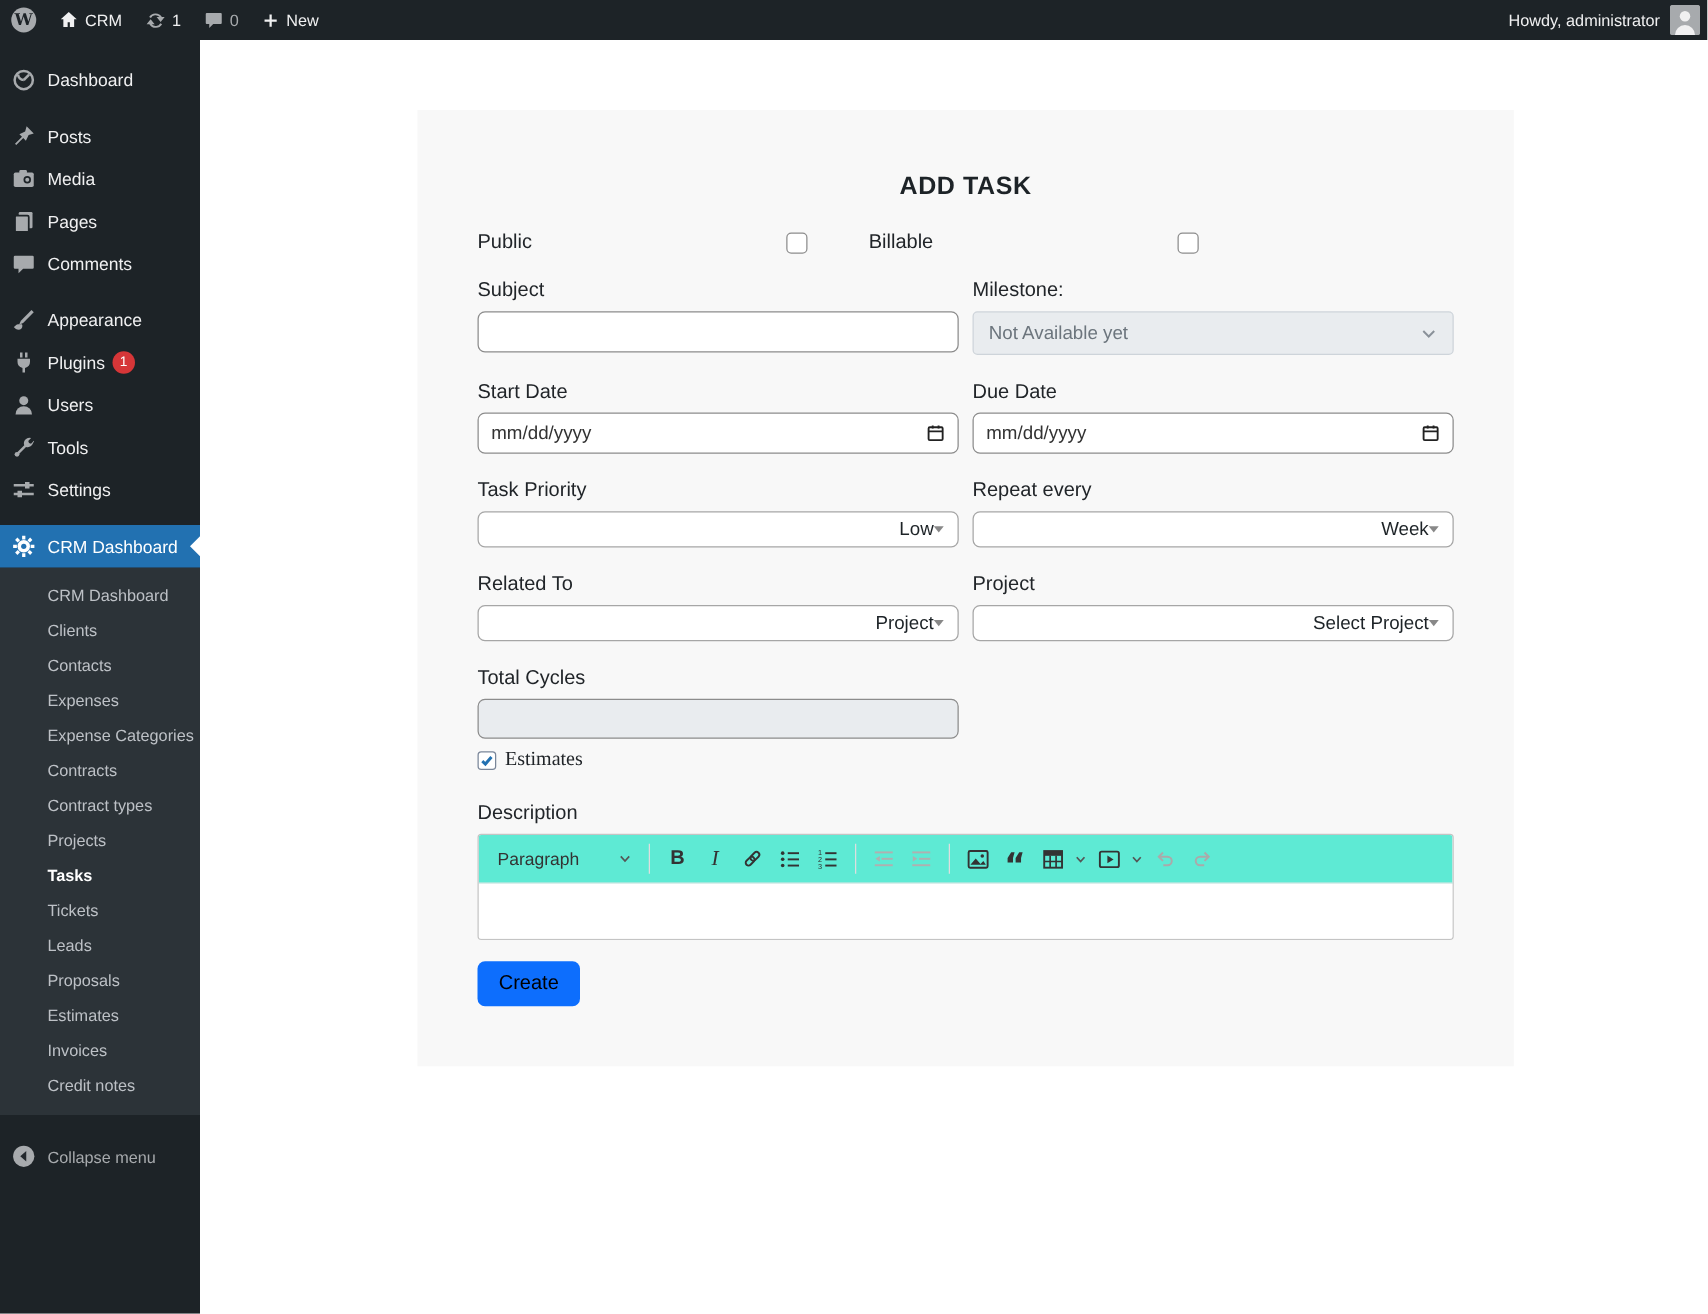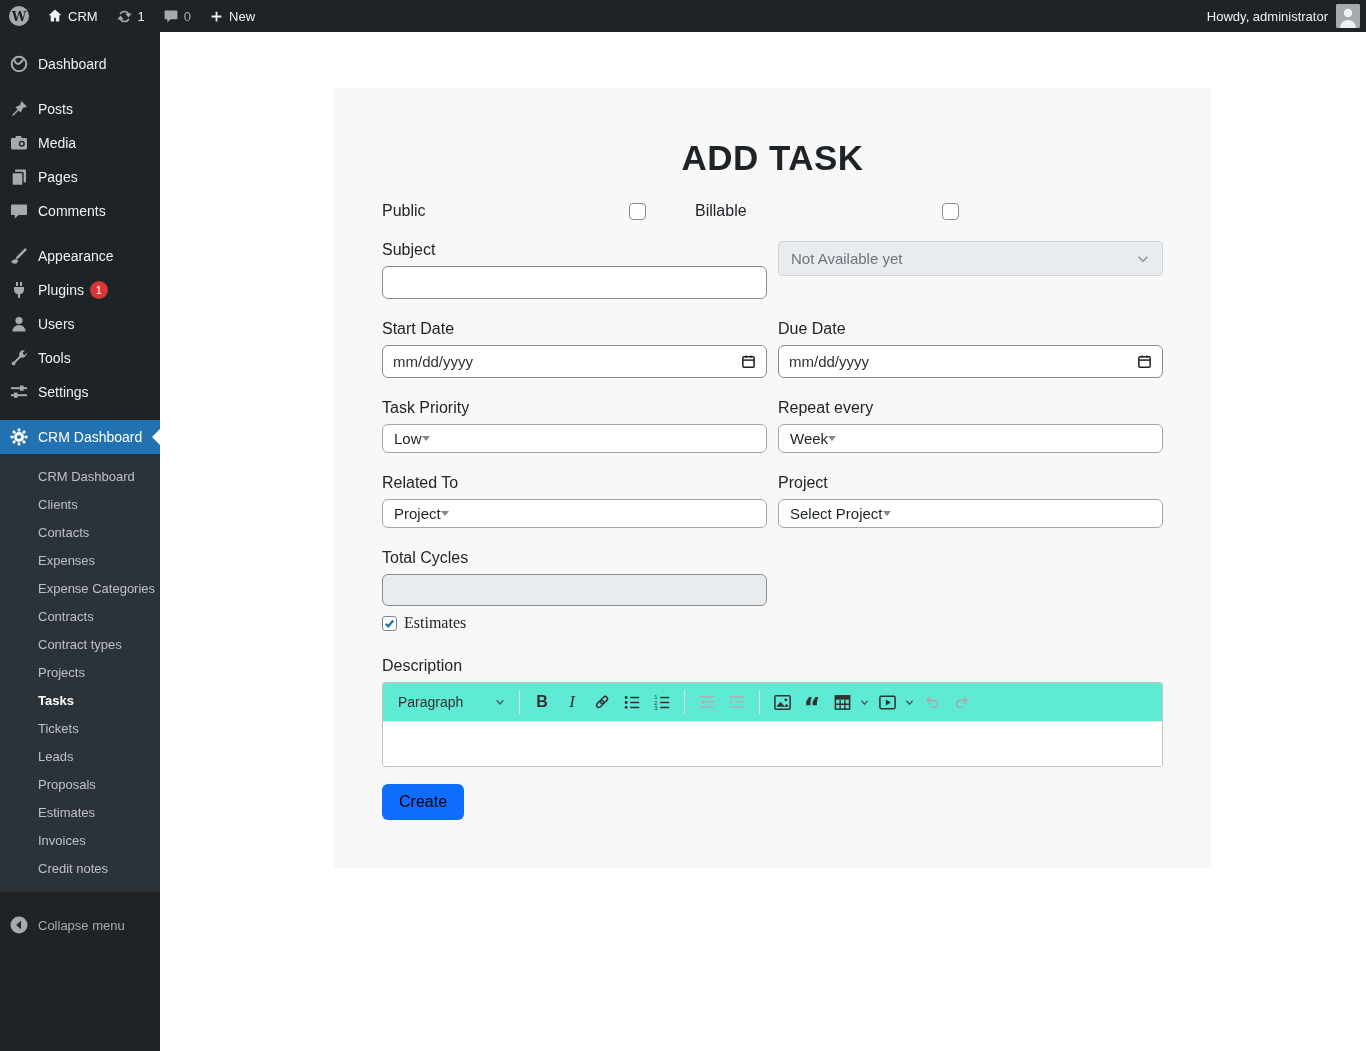--- a/index.html
+++ b/index.html
@@ -60,21 +60,21 @@
   .collapse-row { margin-top:16px; }
   .collapse-row .mi-label2 { color:#a7aaad; font-size:13px; }
 
   
   .content { position:absolute; top:32px; left:160px; width:1206px; height:1019px; background:#fff; }
   .panel {
     width:877px; margin:56px 0 0 174px; background:#f8f8f8;
     padding:34px 48px 48px 48px;
   }
   .form-title {
-    text-align:center; font-size:35px; font-weight:bold; color:#1d2327;
+    text-align:center; font-size:20px; font-weight:bold; color:#1d2327;
     margin-top:16px; letter-spacing:0.5px;
   }
 
   .check-row { display:flex; margin-top:24px; align-items:center;gap:32px; }
   .check-pair { width:264px; margin-right:17px; display:flex; align-items:center; justify-content:space-between; }
   .plain-label { font-size:16px; color:#212529; }
   .checkbox {
     width:17px; height:17px; border:1.5px solid #8c8c8c; border-radius:4px;
     background:#fff; cursor:pointer;
   }
@@ -95,21 +95,21 @@
     display:flex; align-items:center; justify-content:space-between;
     padding:0 12px; font-size:15px; color:#6c757d; cursor:default;
   }
   .date-input {
     height:33px; background:#fff; border:1px solid #8c8c8c; border-radius:6px;
     display:flex; align-items:center; justify-content:space-between;
     padding:0 10px; font-size:15px; color:#333; cursor:text;
   }
   .sel {
     height:29px; background:#fff; border:1px solid #a6a6a6; border-radius:6px;
-    display:flex; align-items:center; justify-content:flex-start;
+    display:flex; align-items:center; justify-content:flex-end;
     padding:0 11px; font-size:15px; color:#1d2327; cursor:pointer;
   }
   .tri-down {
     width:0; height:0; border-left:4.5px solid transparent; border-right:4.5px solid transparent;
     border-top:5px solid #888;
   }
   .disabled-input {
     width:100%; height:32px; background:#e9ecef; border:1px solid #8c8c8c; border-radius:6px;
   }
   .infinity-row { display:flex; align-items:center; gap:7px; margin-top:8px; }
@@ -381,20 +381,21 @@
       </div>
     </div>
 
     
     <div class="field-row">
       <div class="col">
         <span class="flabel">Subject</span>
         <input class="text-input" type="text" style="">
       </div>
       <div class="col">
+        <span class="flabel">Milestone:</span>
         <div class="bs-select">
           <span>Not Available yet</span>
           <span style="display:inline-flex">
             <svg width="14" height="14" viewBox="0 0 16 16" fill="none" stroke="#8a9199" stroke-width="1.8">
                 <polyline points="3,5.5 8,10.5 13,5.5"></polyline>
               </svg>
           </span>
         </div>
       </div>
     </div>

